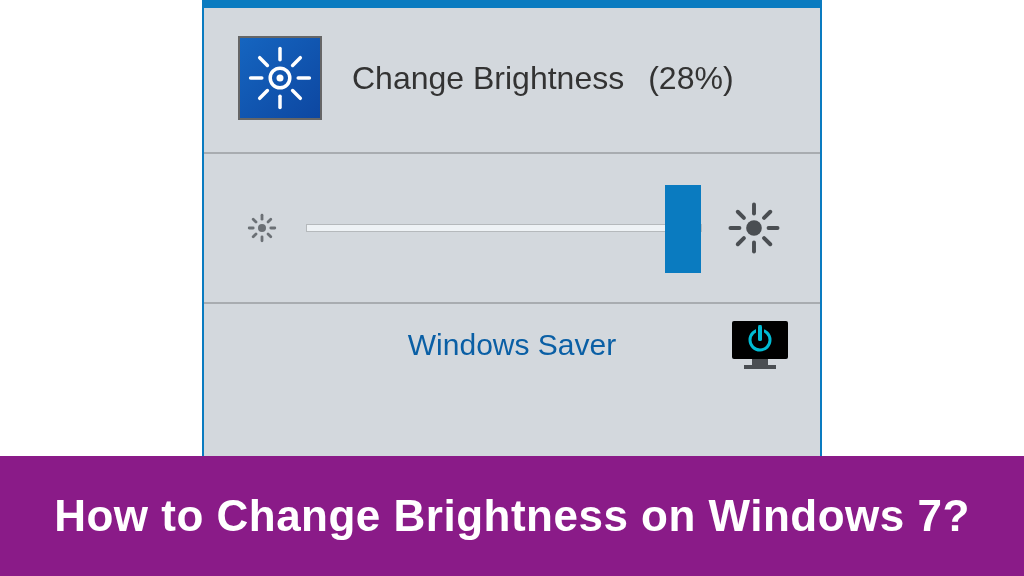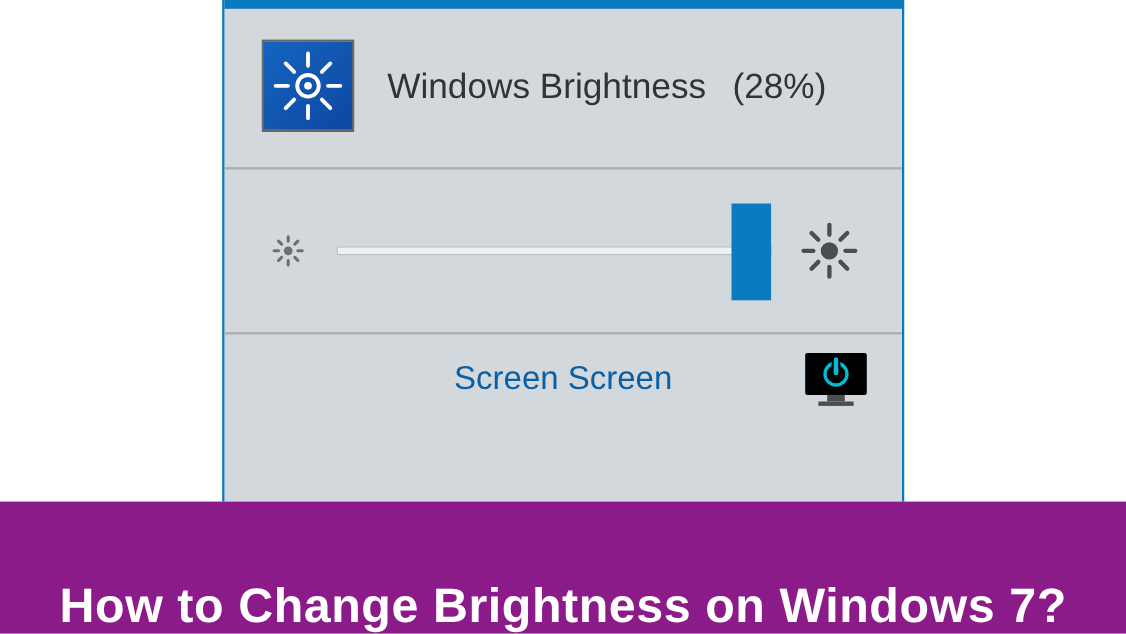--- a/index.html
+++ b/index.html
@@ -122,21 +122,21 @@
       justify-content: center;
     }
     .caption-bar {
       position: absolute;
       left: 0;
       bottom: 0;
       width: 1024px;
       height: 120px;
       background: #8a1b88;
       display: flex;
-      align-items: flex-end;
+      align-items: center;
       justify-content: center;
     }
     .caption-text {
       color: #ffffff;
       font-size: 44px;
       font-weight: 700;
       font-family: "Arial Black", "Segoe UI", sans-serif;
       letter-spacing: 0.5px;
     }
   </style>
@@ -157,21 +157,21 @@
           <line x1="8" y1="50" x2="24" y2="50"></line>
           <line x1="76" y1="50" x2="92" y2="50"></line>
           <line x1="21" y1="21" x2="32" y2="32"></line>
           <line x1="68" y1="68" x2="79" y2="79"></line>
           <line x1="79" y1="21" x2="68" y2="32"></line>
           <line x1="32" y1="68" x2="21" y2="79"></line>
         </g>
       </svg>
     </div>
     <div class="header-text-group">
-      <span class="brightness-label">Windows Brightness</span>
+      <span class="brightness-label">Change Brightness</span>
       <span class="brightness-value">(28%)</span>
     </div>
   </div>
 
   <div class="divider"></div>
 
   <div class="slider-section">
     <div class="sun-icon-small">
       <svg viewBox="0 0 100 100">
         <circle cx="50" cy="50" r="10" fill="#6b7075"></circle>
@@ -203,21 +203,21 @@
           <line x1="79" y1="21" x2="68" y2="32"></line>
           <line x1="32" y1="68" x2="21" y2="79"></line>
         </g>
       </svg>
     </div>
   </div>
 
   <div class="divider"></div>
 
   <div class="footer-section">
-    <span class="screen-saver-link">Screen Screen</span>
+    <span class="screen-saver-link">Windows Saver</span>
     <div class="power-icon-box">
       <svg viewBox="0 0 60 52" width="60" height="52">
         <rect x="2" y="2" width="56" height="38" fill="#000000" rx="2"></rect>
         <rect x="22" y="40" width="16" height="6" fill="#4a4e52"></rect>
         <rect x="14" y="46" width="32" height="4" fill="#4a4e52"></rect>
         <circle cx="30" cy="21" r="10" fill="none" stroke="#00bcd4" stroke-width="3"></circle>
         <line x1="30" y1="8" x2="30" y2="20" stroke="#00bcd4" stroke-width="4" stroke-linecap="round"></line>
         <rect x="26" y="7" width="8" height="8" fill="#000000"></rect>
         <line x1="30" y1="8" x2="30" y2="20" stroke="#00bcd4" stroke-width="4" stroke-linecap="round"></line>
       </svg>

